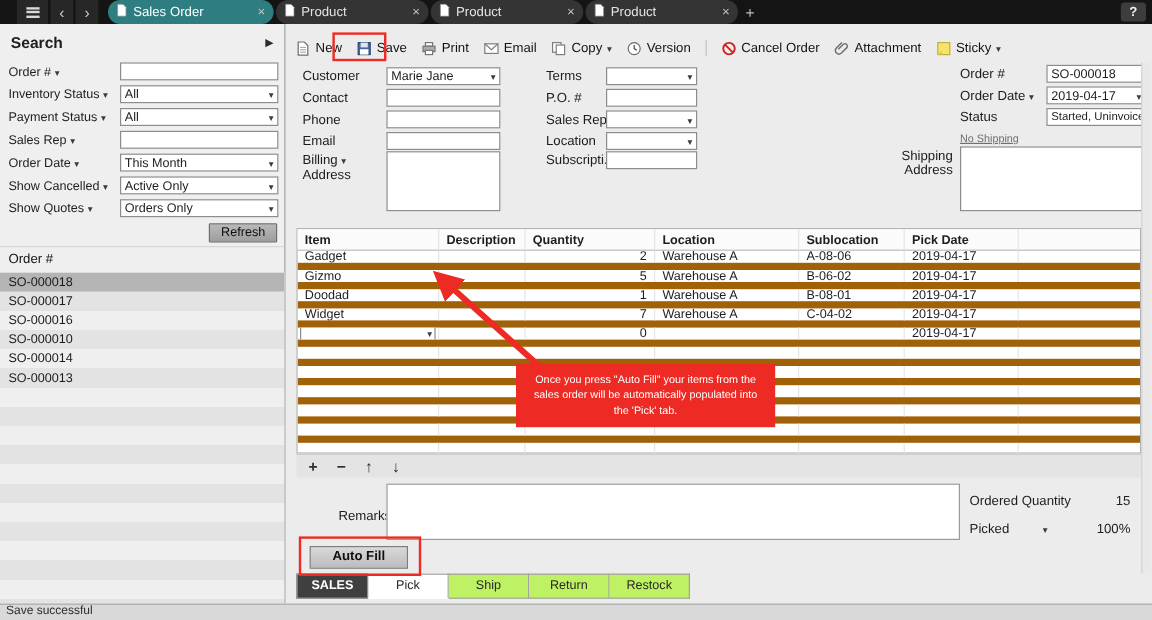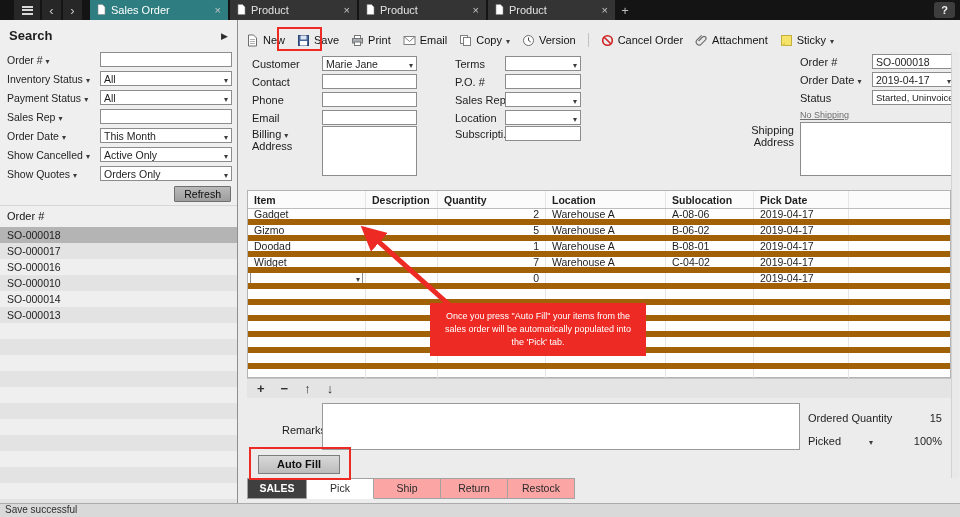--- a/index.html
+++ b/index.html
@@ -8,21 +8,21 @@
            font-family:"Liberation Sans", sans-serif; font-size:11px; color:#1e1e1e; }
 
   
   #topbar { position:absolute; left:0; top:0; width:960px; height:20px; background:#141414; display:flex; align-items:stretch; }
   #menu-btn { width:26px; margin-left:14px; background:#272727; display:flex; align-items:center; justify-content:center; }
   .hamburger { width:11px; height:9px; border-top:2px solid #d8d8d8; border-bottom:2px solid #d8d8d8; position:relative; }
   .hamburger::after { content:""; position:absolute; left:0; right:0; top:1.5px; height:2px; background:#d8d8d8; }
   .navbtn { width:19px; margin-left:2px; background:#272727; color:#c9c9c9; display:flex; align-items:center; justify-content:center; font-size:13px; }
   .navbtn.back::after { content:"‹"; } .navbtn.fwd::after { content:"›"; }
   #tabstrip { display:flex; margin-left:8px; gap:2px; }
-  .ttab { width:127px; display:flex; align-items:center; gap:5px; padding:0 7px; background:#343434; color:#e2e2e2; cursor:default; }
+  .ttab { width:127px; display:flex; align-items:center; gap:5px; padding:0 7px; background:#343434; color:#e2e2e2; cursor:default;border-radius:10px; }
   .ttab.active { width:138px; background:var(--accent,#2e7e81); color:#fff; }
   .ttab .ttab-label { overflow:hidden; white-space:nowrap; }
   .tclose { margin-left:auto; color:#c6c6c6; font-size:11px; }
   .tclose::after { content:"×"; }
   #newtab-btn { width:20px; display:flex; align-items:center; justify-content:center; color:#bdbdbd; font-size:13px; }
   #newtab-btn::after { content:"+"; }
   #help-btn { position:absolute; right:5px; top:2px; width:21px; height:16px; background:#3d3d3d; border-radius:3px;
               color:#efefef; text-align:center; line-height:16px; font-weight:bold; }
 
   
@@ -92,21 +92,21 @@
   #oq-row { position:absolute; left:570px; top:392px; width:134px; display:flex; }
   #oq-row .spacer { flex:1; }
   #picked-row { position:absolute; left:570px; top:415px; width:134px; display:flex; align-items:center; }
   #picked-row .pcaret { margin-left:28px; }
   #picked-row .spacer { flex:1; }
   #autofill-btn { position:absolute; left:20px; top:435px; width:82px; height:19px; background:linear-gradient(#d9d9d9,#bcbcbc);
                   border:1px solid #7d7d7d; font-weight:bold; font-size:11px; text-align:center; line-height:17px; color:#101010; }
 
   
   #btabs { position:absolute; left:9px; top:458px; height:20px; display:flex;align-items:center; }
-  .btab { min-width:67px; padding:0 10px; text-align:center; line-height:19px; background:#fca5a5; border:1px solid #a2a2a2;
+  .btab { min-width:67px; padding:0 10px; text-align:center; line-height:19px; background:#bef264; border:1px solid #a2a2a2;
           border-left:none; font-size:10.5px; color:#2a2a2a; }
   .btab:first-child { border-left:1px solid #a2a2a2; }
   .btab.dark { min-width:60px; background:#3f3f3f; color:#fff; font-weight:bold; }
   .btab.active { background:#fff; border-bottom-color:#fff; }
 
   
   #statusbar { position:absolute; left:0; top:503px; width:960px; height:14px; background:#d9d9d9; border-top:1px solid #ababab;
                font-size:10px; color:#2d2d2d; display:flex; align-items:flex-start; padding:0 5px; }
   #status-right { margin-left:auto; display:flex; gap:4px; }
   #status-right .lab { color:#565656; }

